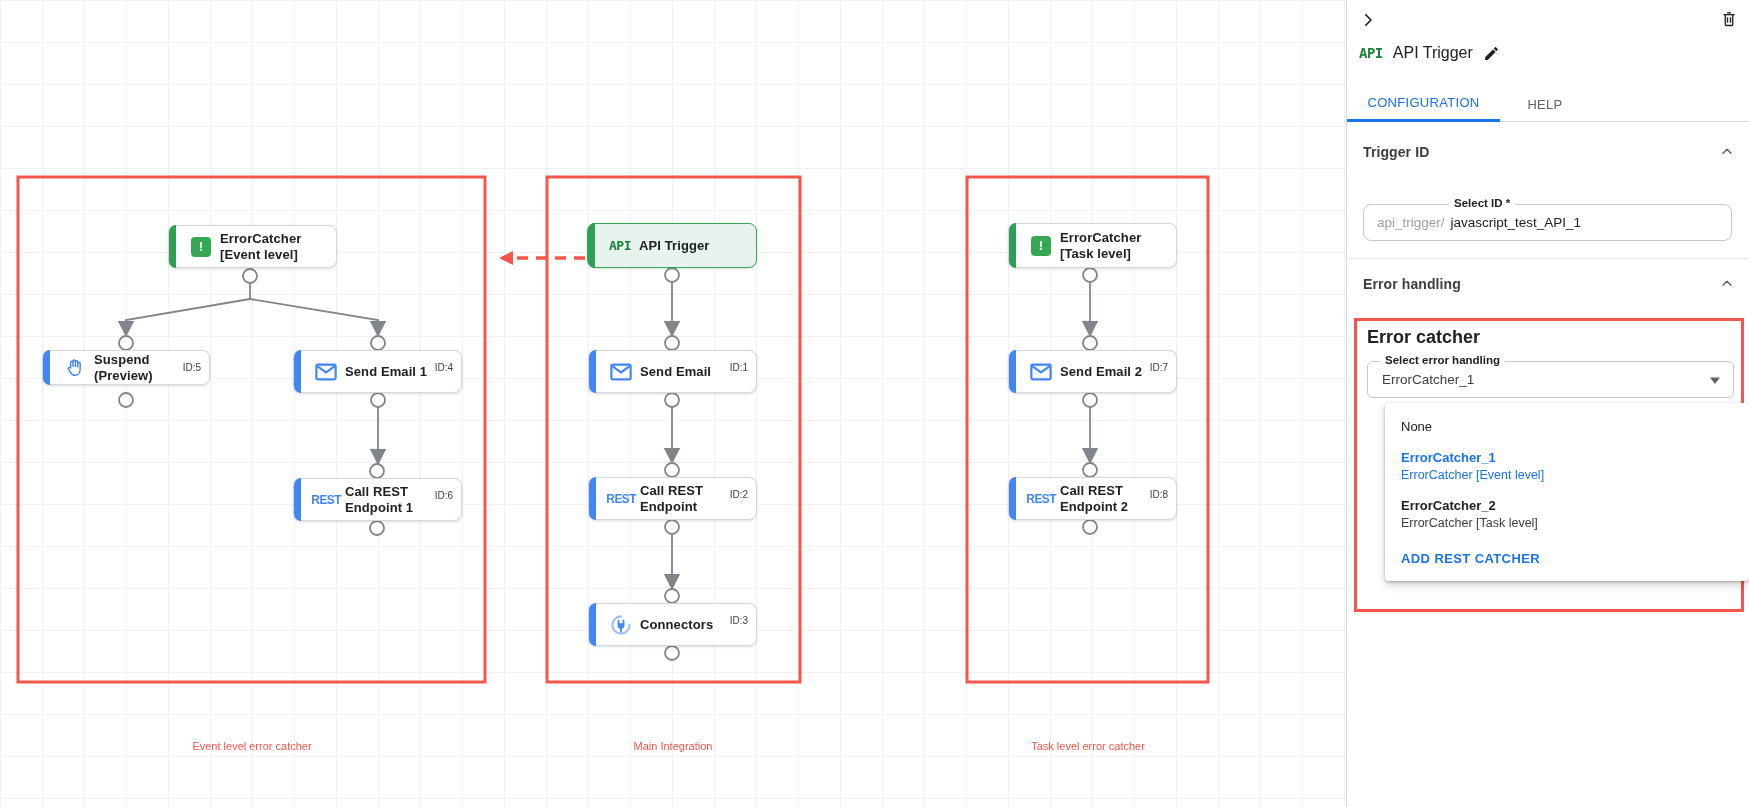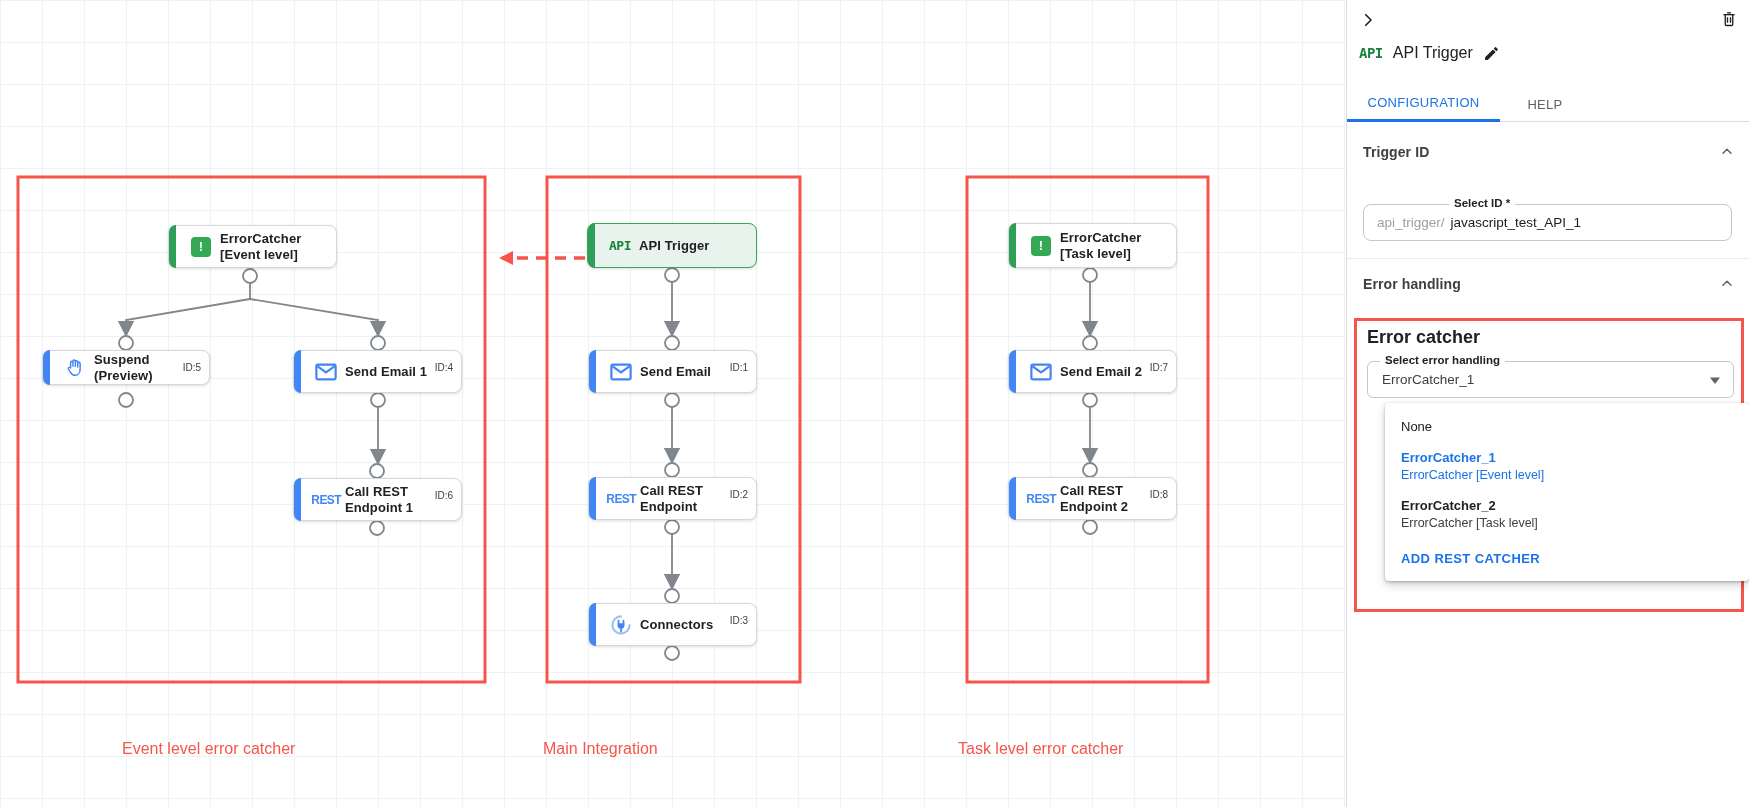--- a/index.html
+++ b/index.html
@@ -10,21 +10,21 @@
   .canvas {
     position:absolute; left:0; top:0; width:1346px; height:807px;
     background-color:#fff;
     background-image:
       linear-gradient(to right, #eff1f2 1px, transparent 1px),
       linear-gradient(to bottom, #eff1f2 1px, transparent 1px);
     background-size:42px 42px;
   }
   .edges { position:absolute; left:0; top:0; }
 
-  .group-label { position:absolute; width:260px; text-align:left; font-size:16px; color:#f5554a; }
+  .group-label { position:absolute; width:260px; text-align:center; font-size:11px; color:#f5554a; }
 
   .node {
     position:absolute; background:#fff; border:1px solid #d4d8dc; border-radius:8px;
     box-shadow:0 1px 3px rgba(60,64,67,.18); display:flex; align-items:center;
     padding-left:13px; cursor:pointer;
   }
   .node .stripe { position:absolute; left:0; top:-1px; bottom:-1px; width:7px; border-radius:8px 0 0 8px; background:#4285f4; }
   .node.green .stripe { background:#2f9e57; }
   .node.trigger { background:#e7f3ec; border:1.5px solid #34a853; }
   .node .nicon { width:38px; display:flex; align-items:center; justify-content:center; flex:0 0 38px; }

